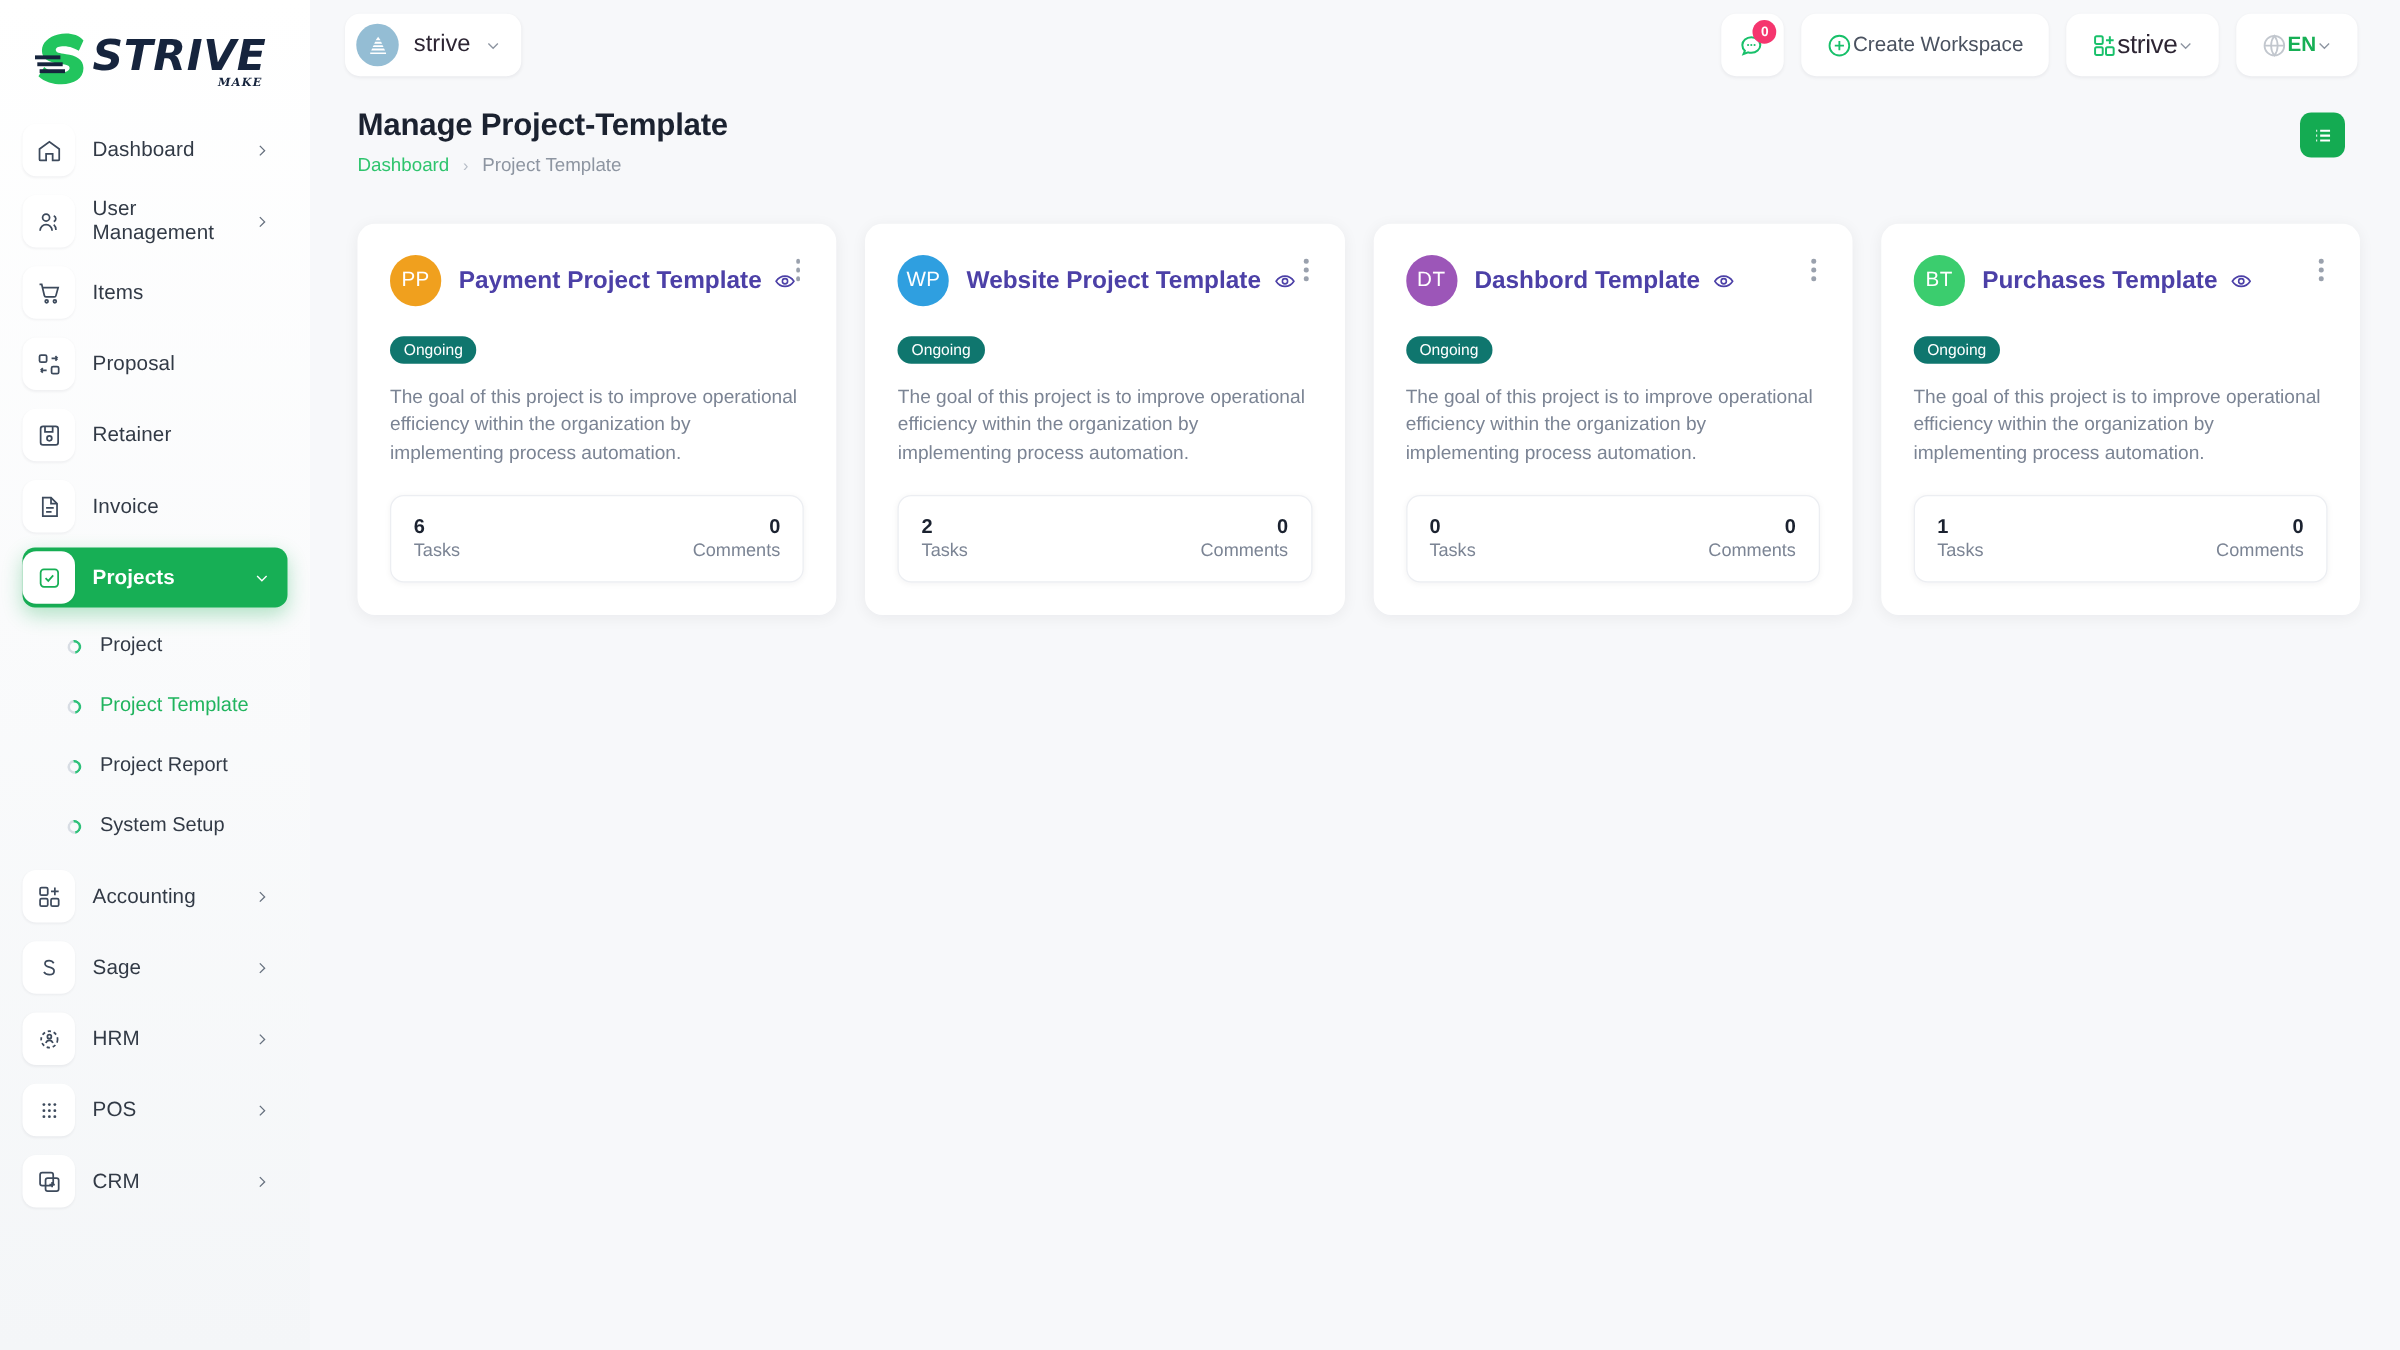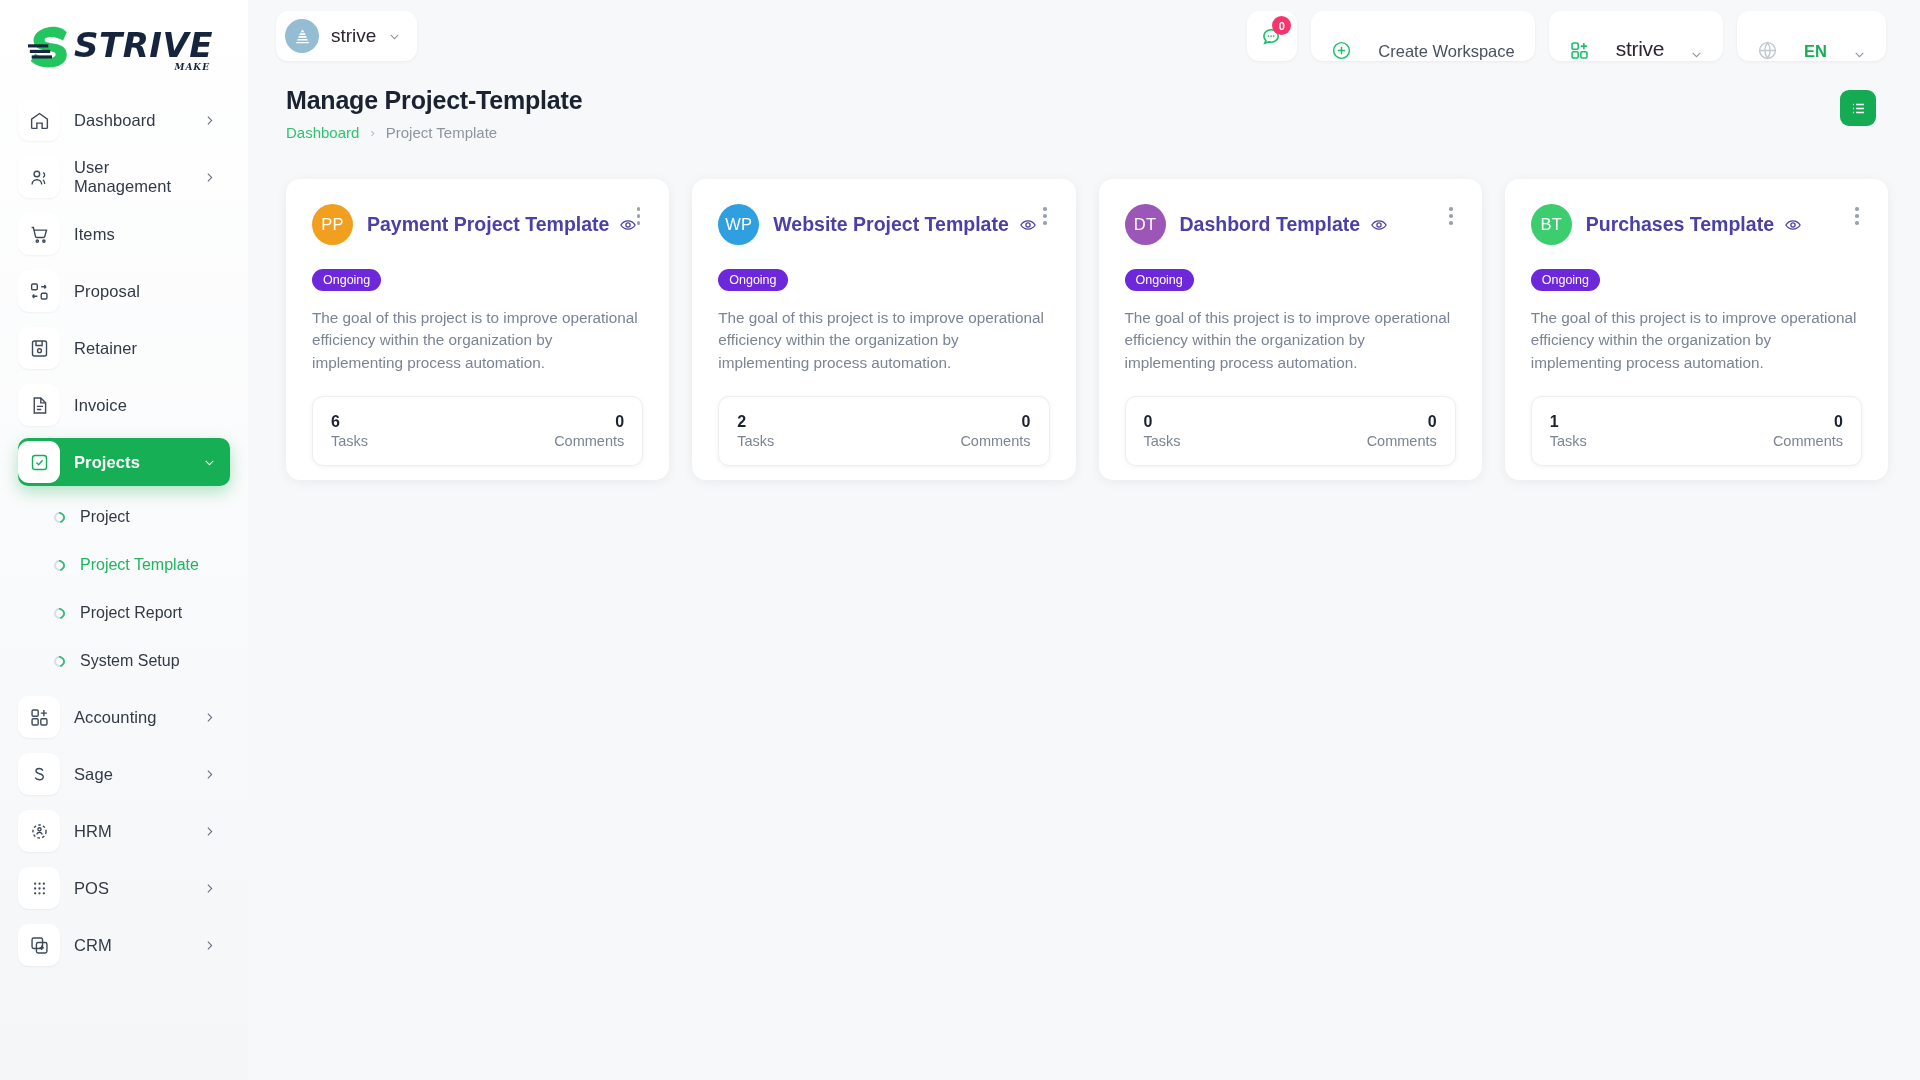--- a/index.html
+++ b/index.html
@@ -112,21 +112,21 @@
     box-shadow: 0 1px 3px rgba(16,24,40,.06);
   }
   .badge-count {
     position: absolute; top: 5px; right: 6px;
     background: #f5356e; color: #fff;
     min-width: 19px; height: 19px; border-radius: 10px;
     font-size: 11px; display: flex; align-items: center; justify-content: center;
     padding: 0 4px; font-weight: 600;
   }
   .pill-btn {
-    display: flex; align-items: flex-end; gap: 26px;
+    display: flex; align-items: center; gap: 0;
     background: #fff; height: 50px; border-radius: 12px;
     padding: 0 20px; cursor: pointer;
     box-shadow: 0 1px 3px rgba(16,24,40,.06);
     font-size: 16.5px; color: #4a5260;
   }
   .pill-btn .brand-name {
     font-size: 21px; color: #2d2533; letter-spacing: -.3px;
   }
 
   
@@ -149,21 +149,21 @@
     cursor: pointer; margin-top: 4px;
   }
   .green-sq-btn svg { width: 19px; height: 19px; stroke: #fff; stroke-width: 2.1; fill: none; }
 
   .cards {
     display: flex; gap: 23px;
     padding: 38px 32px 0 38px;
   }
   .card {
     flex: 1 1 0; background: #fff; border-radius: 14px;
-    padding: 25px 26px 14px 26px;
+    padding: 25px 26px 26px 26px;
     box-shadow: 0 2px 12px rgba(16,24,40,.06);
     position: relative; min-width: 0;
   }
   .card-head { display: flex; align-items: center; }
   .avatar {
     width: 41px; height: 41px; border-radius: 50%;
     display: flex; align-items: center; justify-content: center;
     color: #fff; font-size: 16.5px; font-weight: 500;
     flex: 0 0 41px; letter-spacing: .3px;
   }
@@ -175,21 +175,21 @@
   .eye-icon svg { width: 18px; height: 18px; stroke: #4c40a7; fill: none; stroke-width: 1.7; }
   .kebab {
     position: absolute; top: 25px; right: 26px;
     display: flex; flex-direction: column; gap: 3.5px;
     cursor: pointer; padding: 3px;
   }
   .kebab i { width: 3.6px; height: 3.6px; border-radius: 50%; background: #9aa1ad; display: block; }
 
   .status-badge {
     display: inline-block; margin-top: 24px;
-    background: #6d28d9; color: #fff;
+    background: #0f766e; color: #fff;
     font-size: 12.5px; padding: 4px 11px; border-radius: 11px;
   }
   .card-desc {
     margin-top: 16px; font-size: 15.3px; line-height: 1.47;
     color: #7b8494;
   }
   .stats {
     margin-top: 22px; background: #fff;
     border: 1px solid #eceef2; border-radius: 11px;
     padding: 16px 18px 16px 18px;

